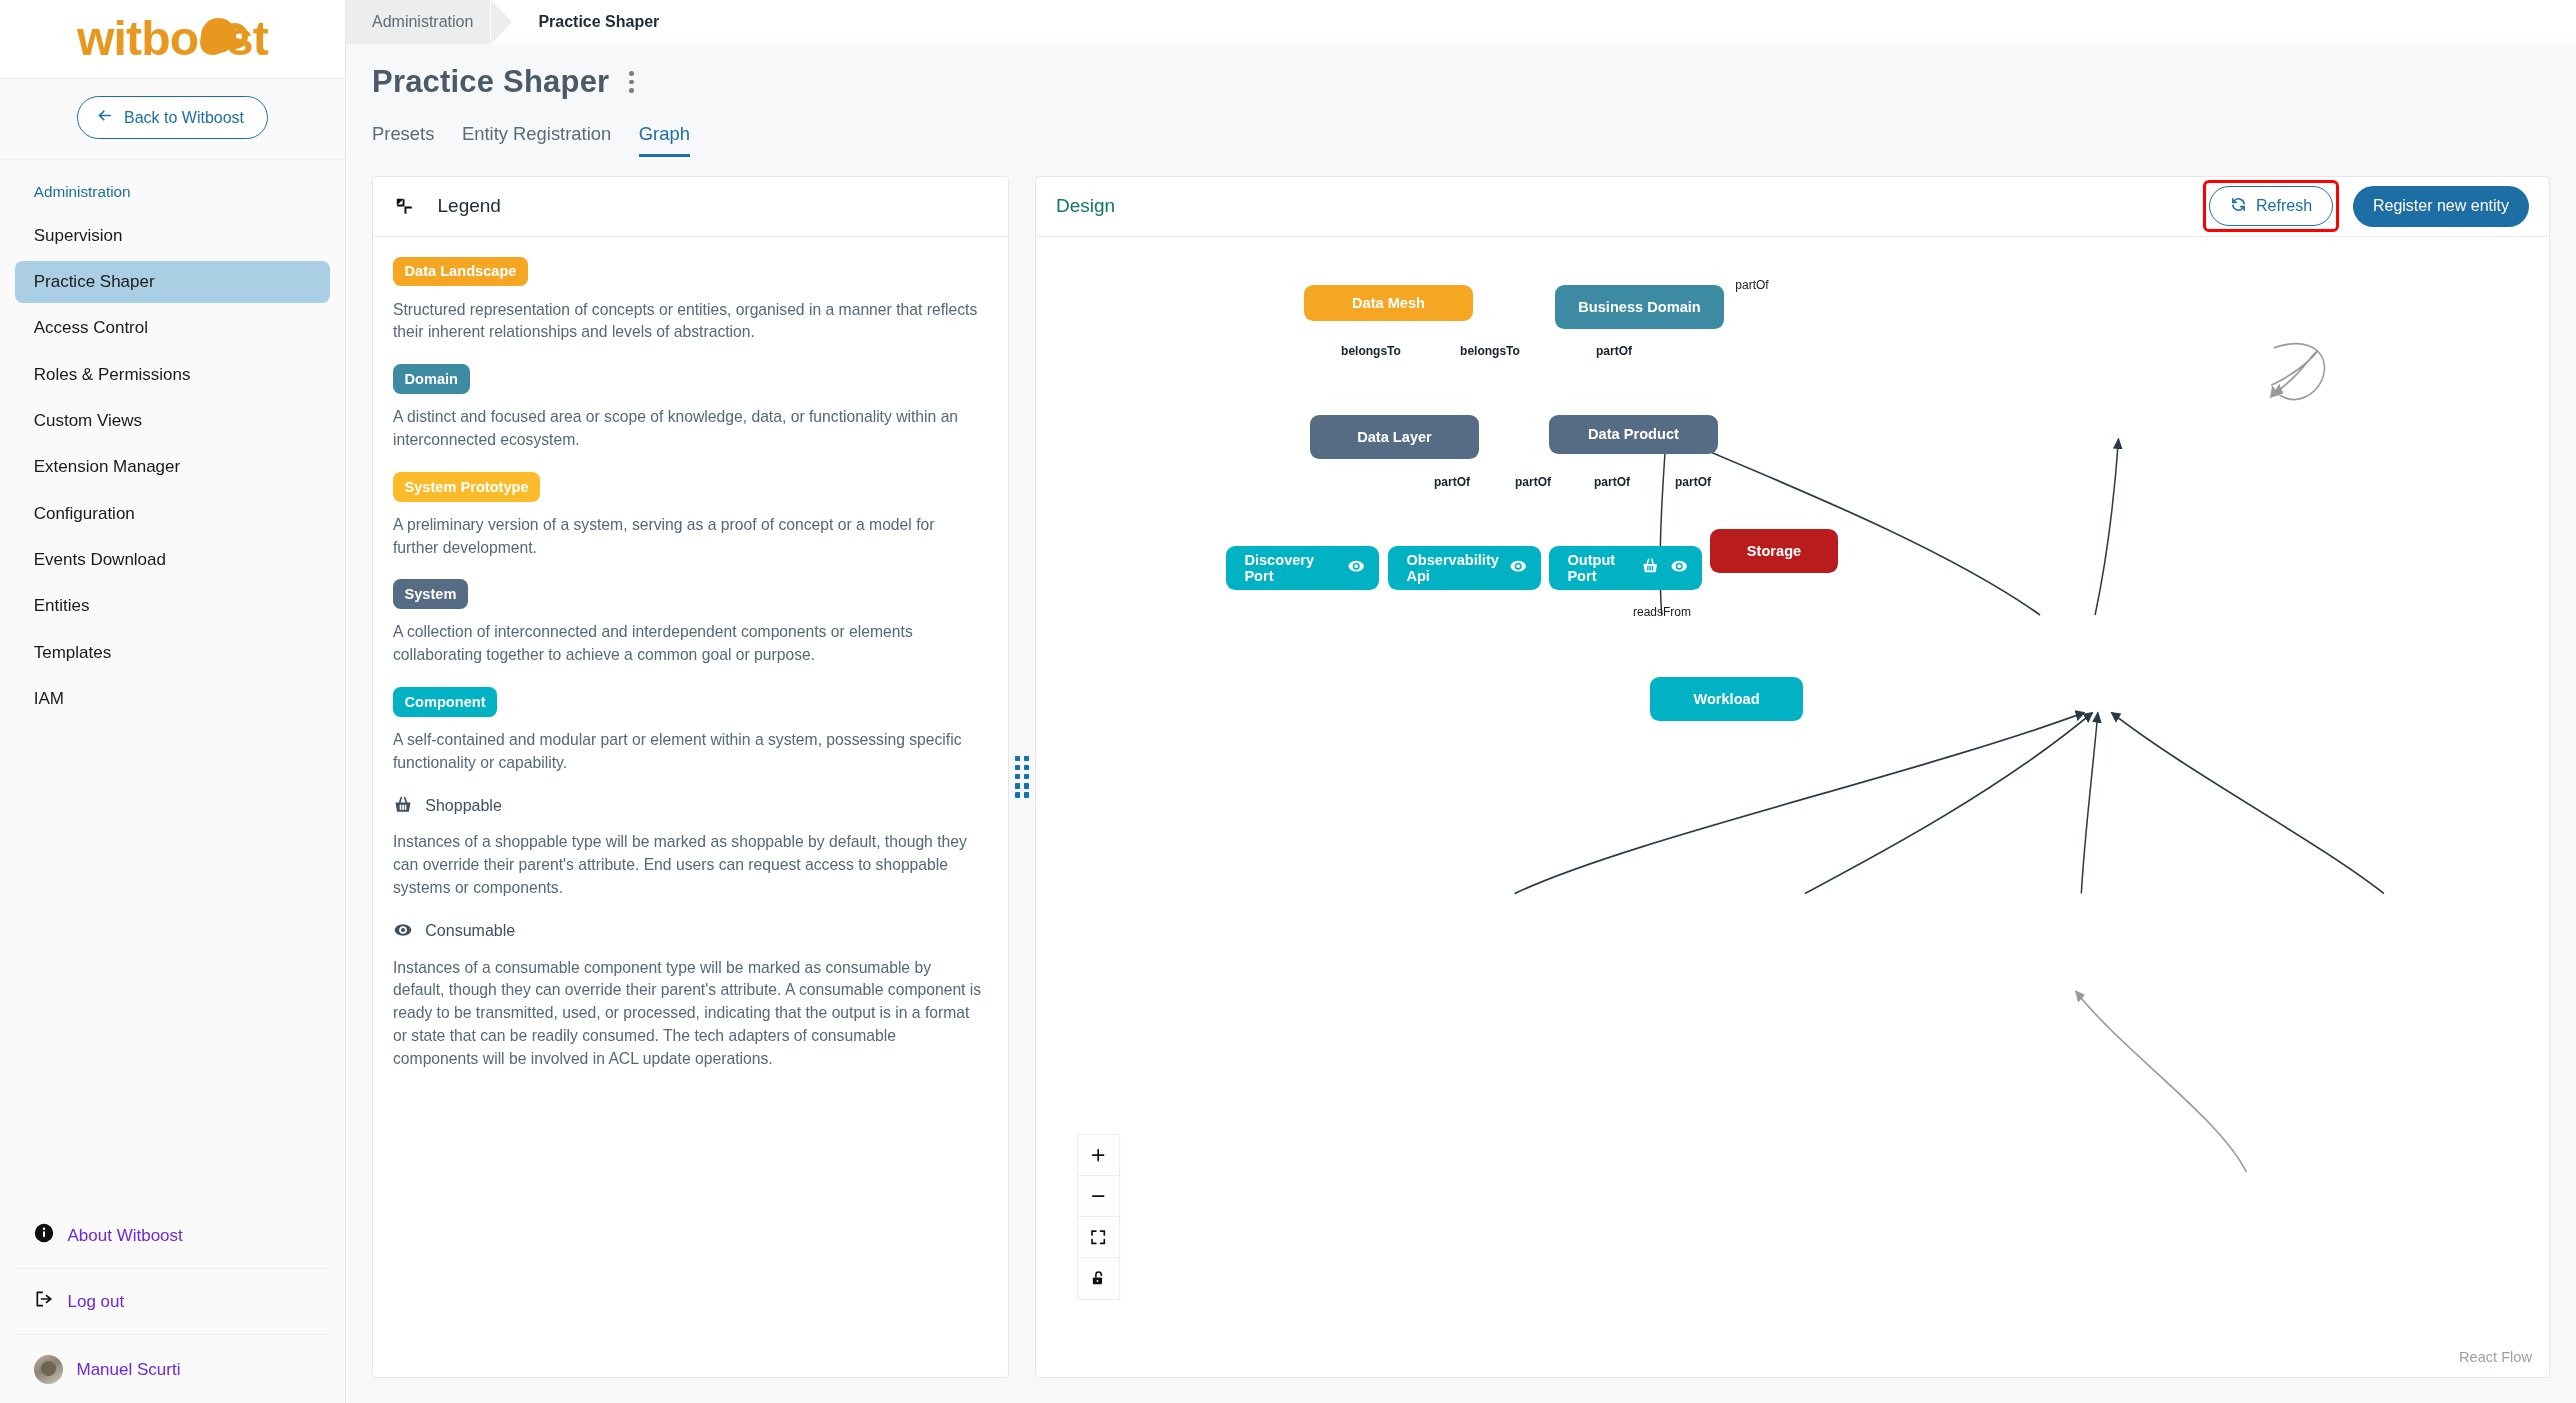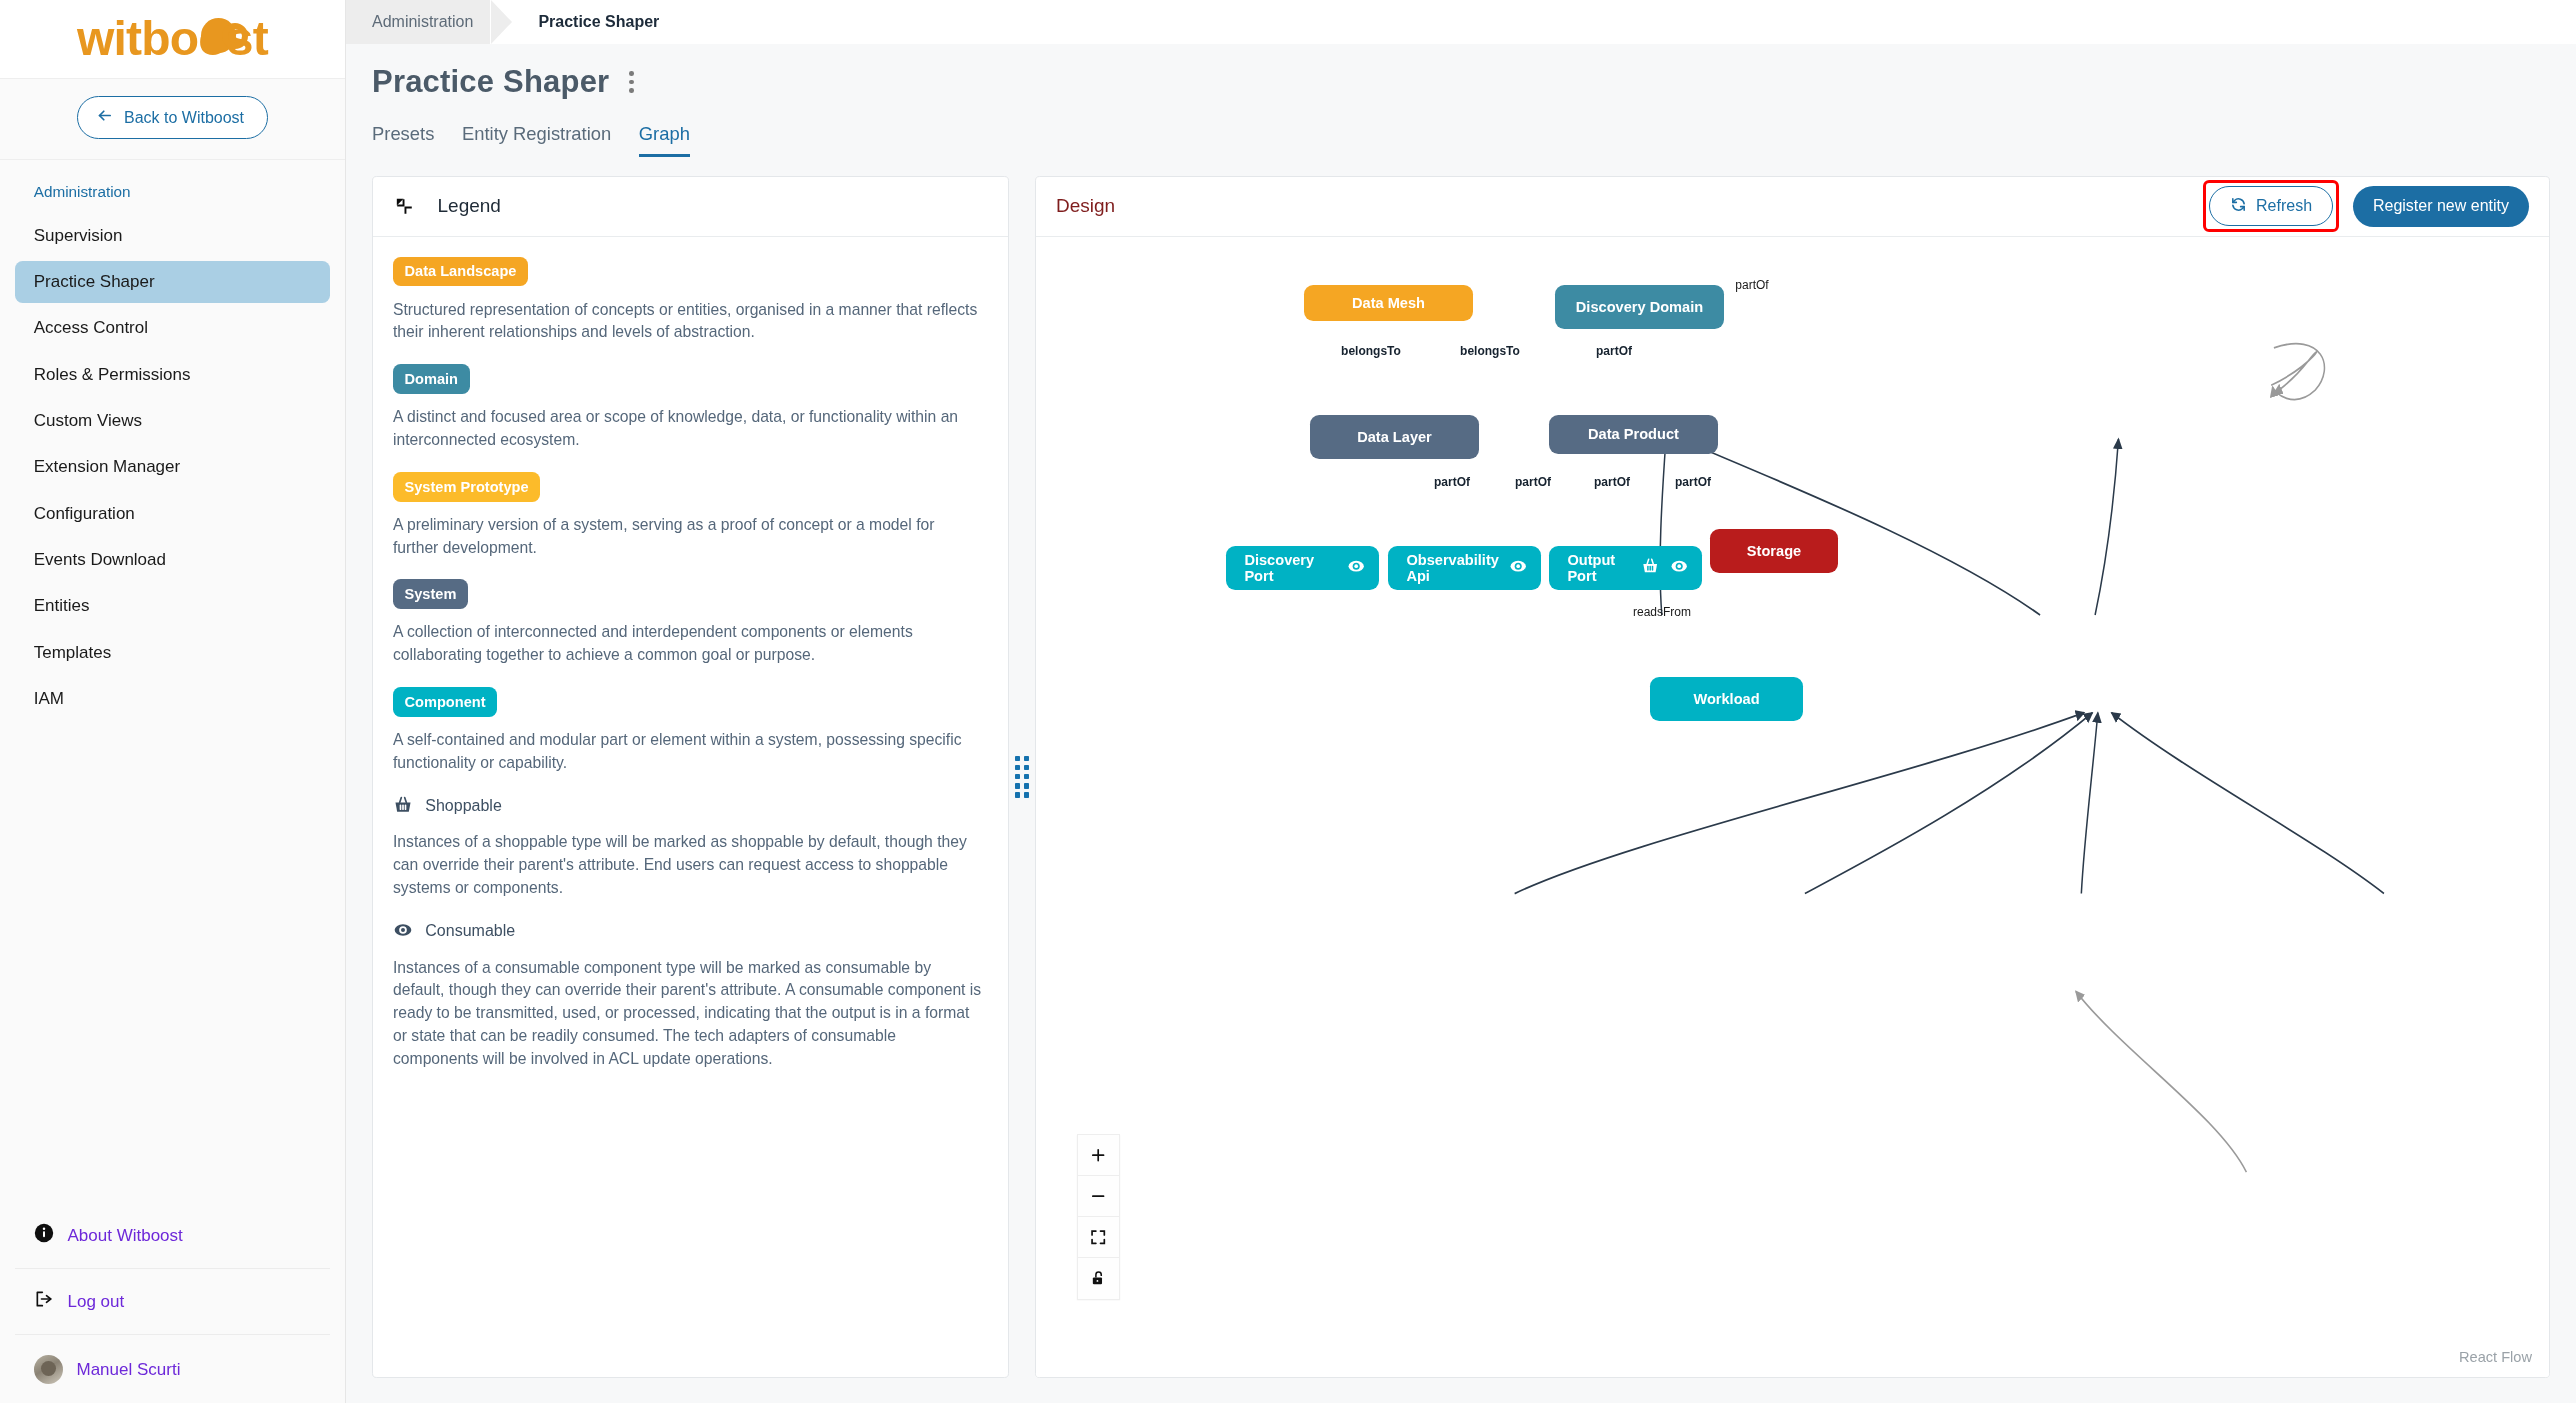--- a/index.html
+++ b/index.html
@@ -156,21 +156,21 @@
   }
   .grip { display: grid; grid-template-columns: 5.4px 5.4px; gap: 3.8px; }
   .grip i { width: 5.4px; height: 5.4px; background: #1572ae; display: block; border-radius:0.8px; }
 
   
   .design-panel { flex: 1 1 auto; min-width: 0; }
   .design-head {
     height: 60px; display: flex; align-items: center;
     padding: 0 20px; border-bottom: 0.8px solid #e9ecee; flex: 0 0 60px;
   }
-  .design-title { font-size: 19px; color: #7f1d1d; }
+  .design-title { font-size: 19px; color: #0f766e; }
   .head-actions { margin-left: auto; display: flex; align-items: center; gap: 13.8px; }
   .refresh-hl {
     border: 3.8px solid #ff0000; border-radius: 6.1px; padding: 3.1px;
     display: inline-flex;
   }
   .btn-outline {
     display: flex; align-items: center; gap: 9.2px;
     border: 1.5px solid #1c6ea4; color: #1c6ea4; background: #fff;
     border-radius: 765px; font-size: 16px; font-weight: 500;
     padding: 8.4px 20px; cursor: pointer; white-space: nowrap;
@@ -438,21 +438,21 @@
               <path d="M898,91 C930,78 938,62 925,76 C912,90 900,96 900,96" d2=""></path>
               <path d="M900,68 C935,58 945,80 930,94 C915,106 900,96 899,92"></path>
             </g>
           </svg>
 
           <div class="node" style="left:268px;top:48px;width:169px;height:36px;background:#f5a623;">
             <span class="label">Data Mesh</span>
           </div>
 
           <div class="node" style="left:519px;top:48px;width:169px;height:44px;background:#3d8ba3;">
-            <span class="label">Discovery Domain</span>
+            <span class="label">Business Domain</span>
           </div>
 
           <div class="node" style="left:274px;top:178px;width:169px;height:44px;background:#566b84;">
             <span class="label">Data Layer</span>
           </div>
 
           <div class="node" style="left:513px;top:178px;width:169px;height:39px;background:#566b84;">
             <span class="label">Data Product</span>
           </div>
 

